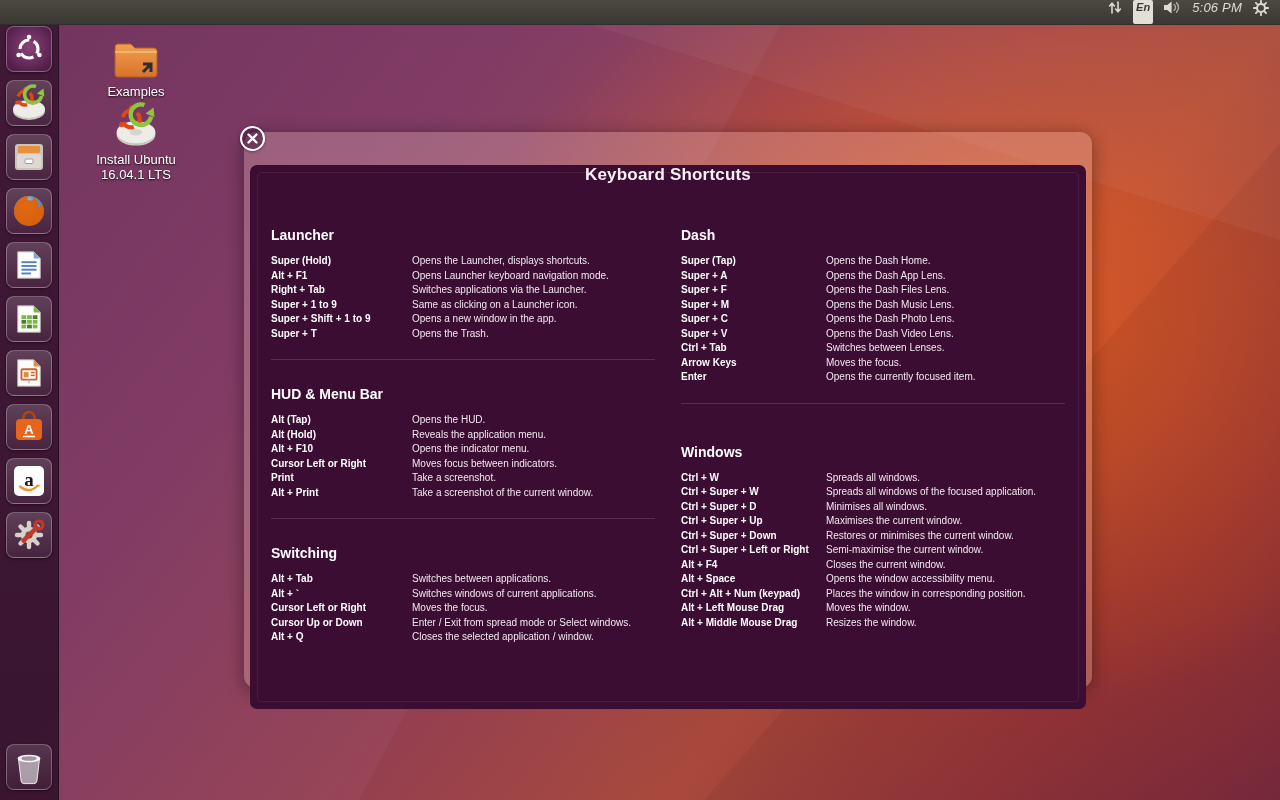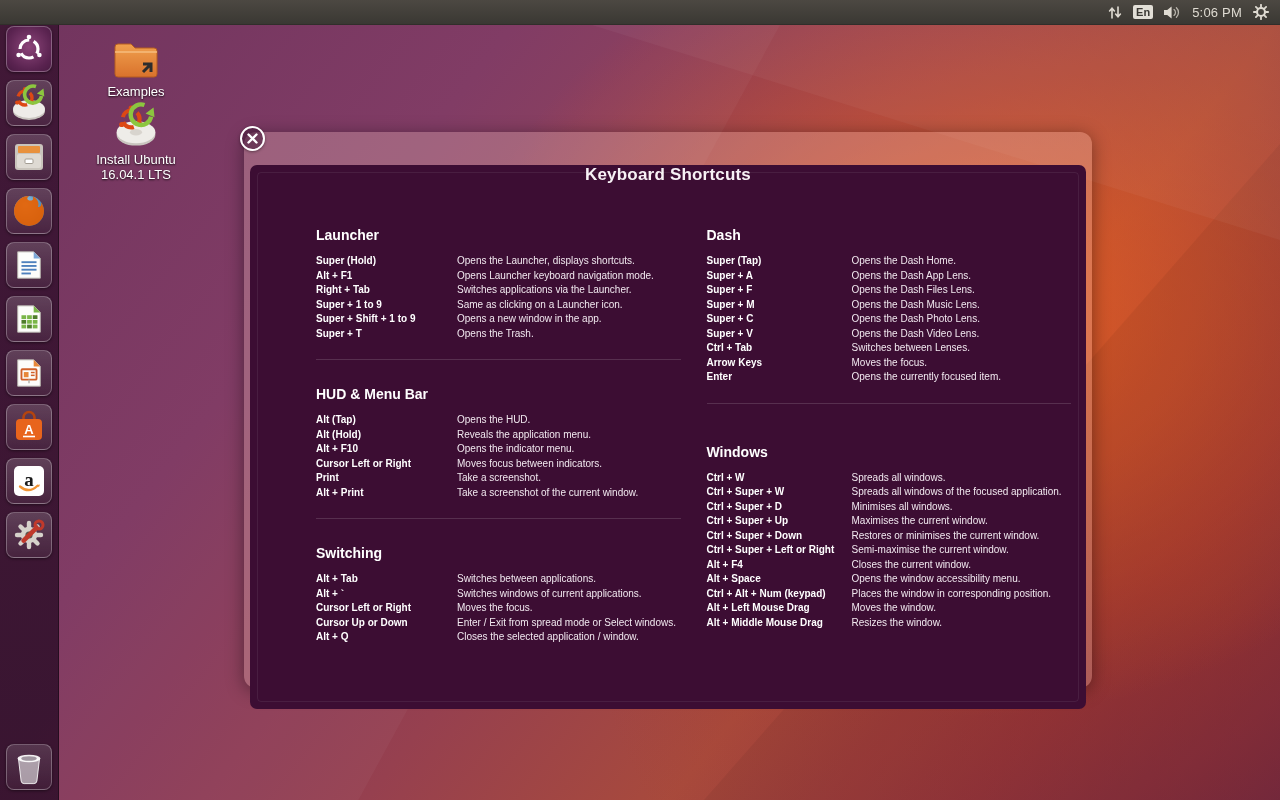--- a/index.html
+++ b/index.html
@@ -23,21 +23,21 @@
   .facet.f3{clip-path:polygon(40% 0,100% 0,100% 30%);background:rgba(255,255,255,.04);}
 
   
   .topbar{
     position:absolute;top:0;left:0;right:0;height:24px;z-index:40;
     background:linear-gradient(#4c4842,#3a3833);
     border-bottom:1px solid rgba(0,0,0,.35);
     display:flex;align-items:center;justify-content:flex-end;
     color:#dfdbd2;font-size:13px;
   }
-  .tb-item{display:flex;align-items:center;height:24px;padding:0 5px;}
+  .tb-item{display:flex;height:24px;padding:0 5px;font-style:italic;}
   .kb-badge{
     background:#e2dfd7;color:#3a3833;font-size:11px;font-weight:bold;
     border-radius:2px;padding:1px 3px;line-height:12px;
   }
   .clock{padding:0 6px;letter-spacing:.2px;}
   .topbar svg{display:block;}
   .tb-pad{width:6px;}
 
   
   .launcher{
@@ -79,21 +79,21 @@
     background:#3c0d33;border-radius:7px;
   }
   .dlg-panel:after{
     content:"";position:absolute;inset:7px;border:1px solid rgba(255,255,255,.07);
     border-radius:4px;pointer-events:none;
   }
   .dlg-title{
     margin-top:27px;text-align:center;
     color:#f7f1f5;font-size:17px;font-weight:bold;letter-spacing:.2px;
   }
-  .dlg-columns{display:flex;margin-top:42px;padding:0 15px 0 21px;margin-left:45px;}
+  .dlg-columns{display:flex;margin-top:42px;padding:0 15px 0 21px;}
   .dlg-col{width:384px;}
   .dlg-col + .dlg-col{margin-left:26px;}
   .section-title{font-size:14px;font-weight:bold;color:#fff;margin:0 0 11px;}
   .srow{display:flex;font-size:10px;line-height:14.5px;}
   .skey{font-weight:bold;color:#fff;flex:0 0 141px;white-space:nowrap;}
   [data-column="1"] .skey{flex-basis:145px;}
   .sdesc{color:#f1e8ef;white-space:nowrap;text-align:right;}
   .divider{height:1px;background:rgba(255,255,255,.14);margin:18px 0 26px;}
   [data-column="1"] .divider{margin-bottom:40px;}
 

